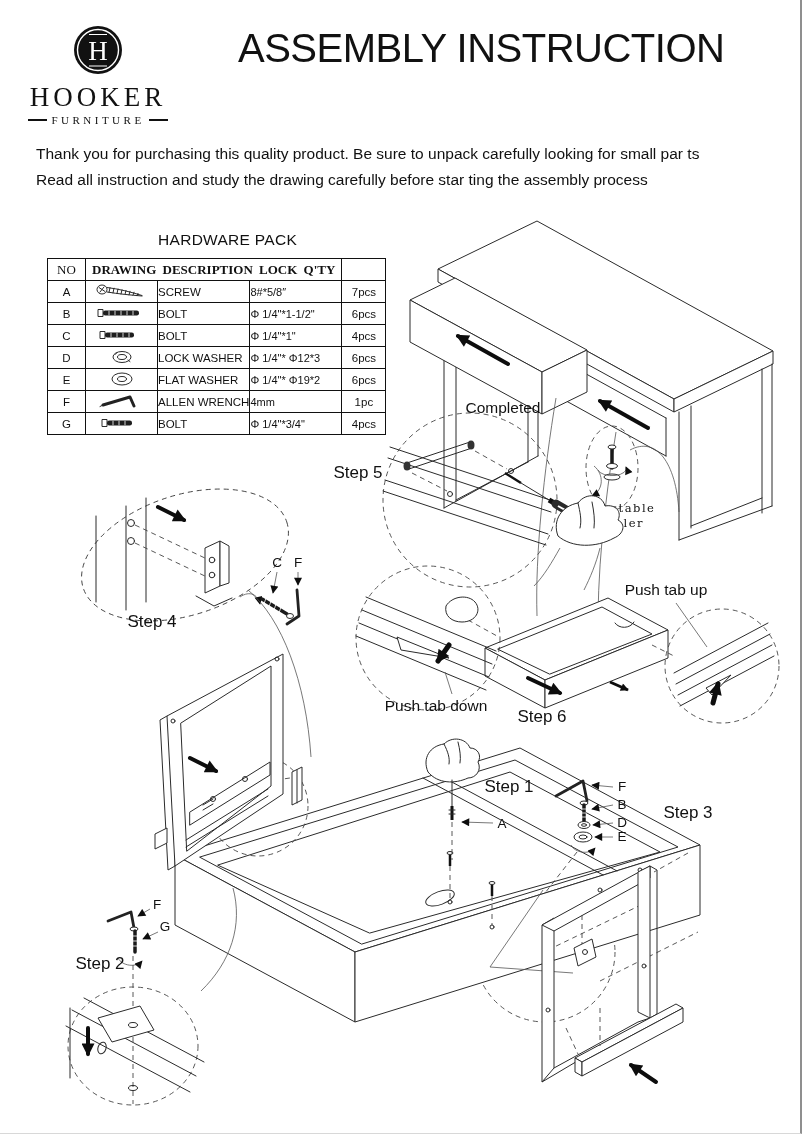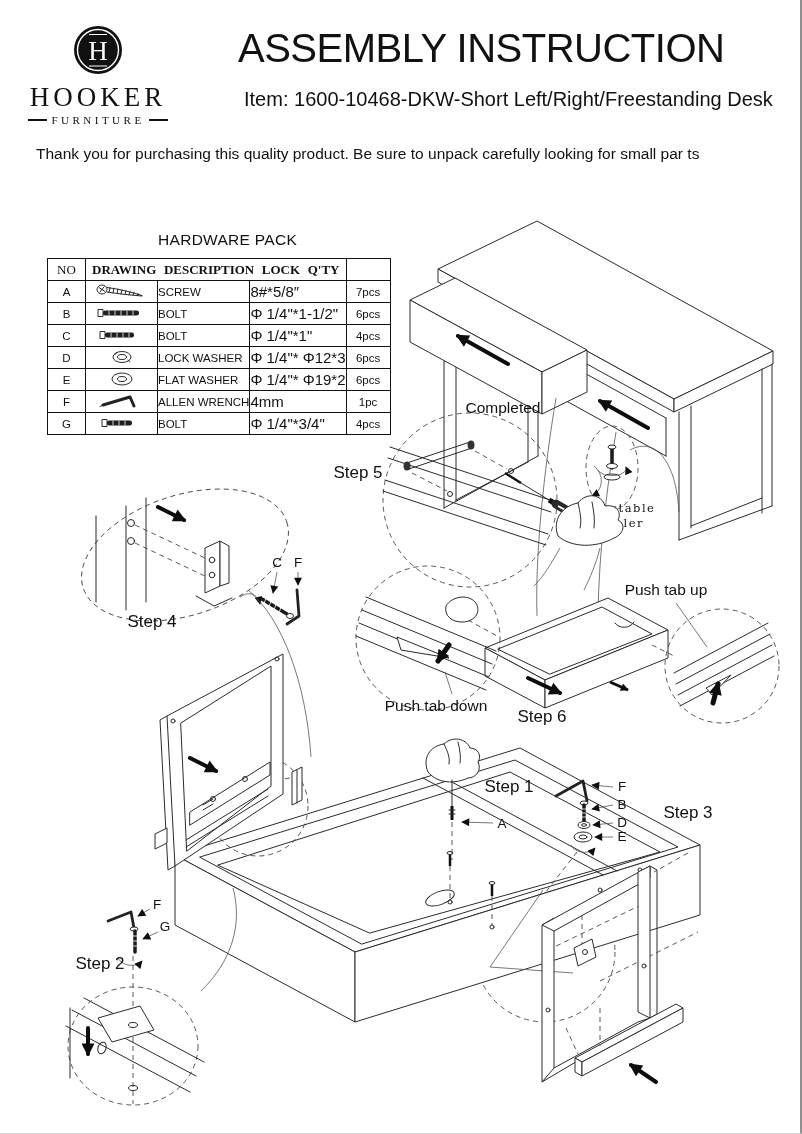--- a/index.html
+++ b/index.html
@@ -21,21 +21,21 @@
   
   .hw-heading{position:absolute;left:158px;top:231px;font-size:15.5px;letter-spacing:0.3px;}
   table.hw{position:absolute;left:47px;top:258px;border-collapse:collapse;table-layout:fixed;
            font-size:11.5px;}
   table.hw th,table.hw td{border:1px solid #111;padding:0;height:21px;overflow:hidden;white-space:nowrap;}
   table.hw th{font-family:"Liberation Serif",serif;font-size:13px;font-weight:normal;}
   .hw-head-spread{display:flex;justify-content:space-between;padding:0 6px;font-weight:bold;}
   td.c-no{text-align:center;}
   td.c-draw{text-align:center;}
   td.c-desc{padding-left:5px;text-align:left;}
-  td.c-size{padding-left:5px;text-align:left;font-size:15px;}
+  td.c-size{padding-left:5px;text-align:left;font-size:11px;}
   td.c-qty{text-align:center;}
   
   svg.diagram{position:absolute;left:0;top:0;}
   .ln{fill:none;stroke:#2b2b2b;stroke-width:1;stroke-linejoin:round;stroke-linecap:round;}
   .wh{fill:#fff;stroke:#2b2b2b;stroke-width:1;stroke-linejoin:round;}
   .dash{fill:none;stroke:#454545;stroke-width:0.9;stroke-dasharray:5 4;}
   .thin{fill:none;stroke:#555;stroke-width:0.8;}
   .fat{fill:none;stroke:#0d0d0d;stroke-width:4;stroke-linecap:round;}
   .fat5{fill:none;stroke:#0d0d0d;stroke-width:5;stroke-linecap:round;}
   .bolt{fill:none;stroke:#1a1a1a;stroke-width:3.5;stroke-linecap:round;}
@@ -57,24 +57,24 @@
       <line x1="17" y1="10.5" x2="35" y2="10.5" stroke="#fff" stroke-width="1"></line>
       <line x1="17" y1="42" x2="35" y2="42" stroke="#fff" stroke-width="1"></line>
       <text x="26" y="36" text-anchor="middle" fill="#fff" font-family="Liberation Serif, serif" font-size="27">H</text>
     </svg>
     <div class="brand-name">HOOKER</div>
     <div class="brand-sub">
         <span>FURNITURE</span>
       </div>
   </div>
   <div class="doc-title">ASSEMBLY INSTRUCTION</div>
-  <div class="item-line">Item: 1600-10468-DKW-Short Left/Right/Freestanding Desk</div>
 
   <div class="intro">
     <div>Thank you for purchasing this quality product. Be sure to unpack carefully looking for small par ts</div>
+    <div class="p2">Read all instruction and study the drawing carefully before star ting the assembly process</div>
   </div>
 
   <div class="hw-heading">HARDWARE PACK</div>
   <table class="hw">
     <colgroup>
         <col style="width:38px">
         <col style="width:72px">
         <col style="width:92px">
         <col style="width:92px">
         <col style="width:44px">

